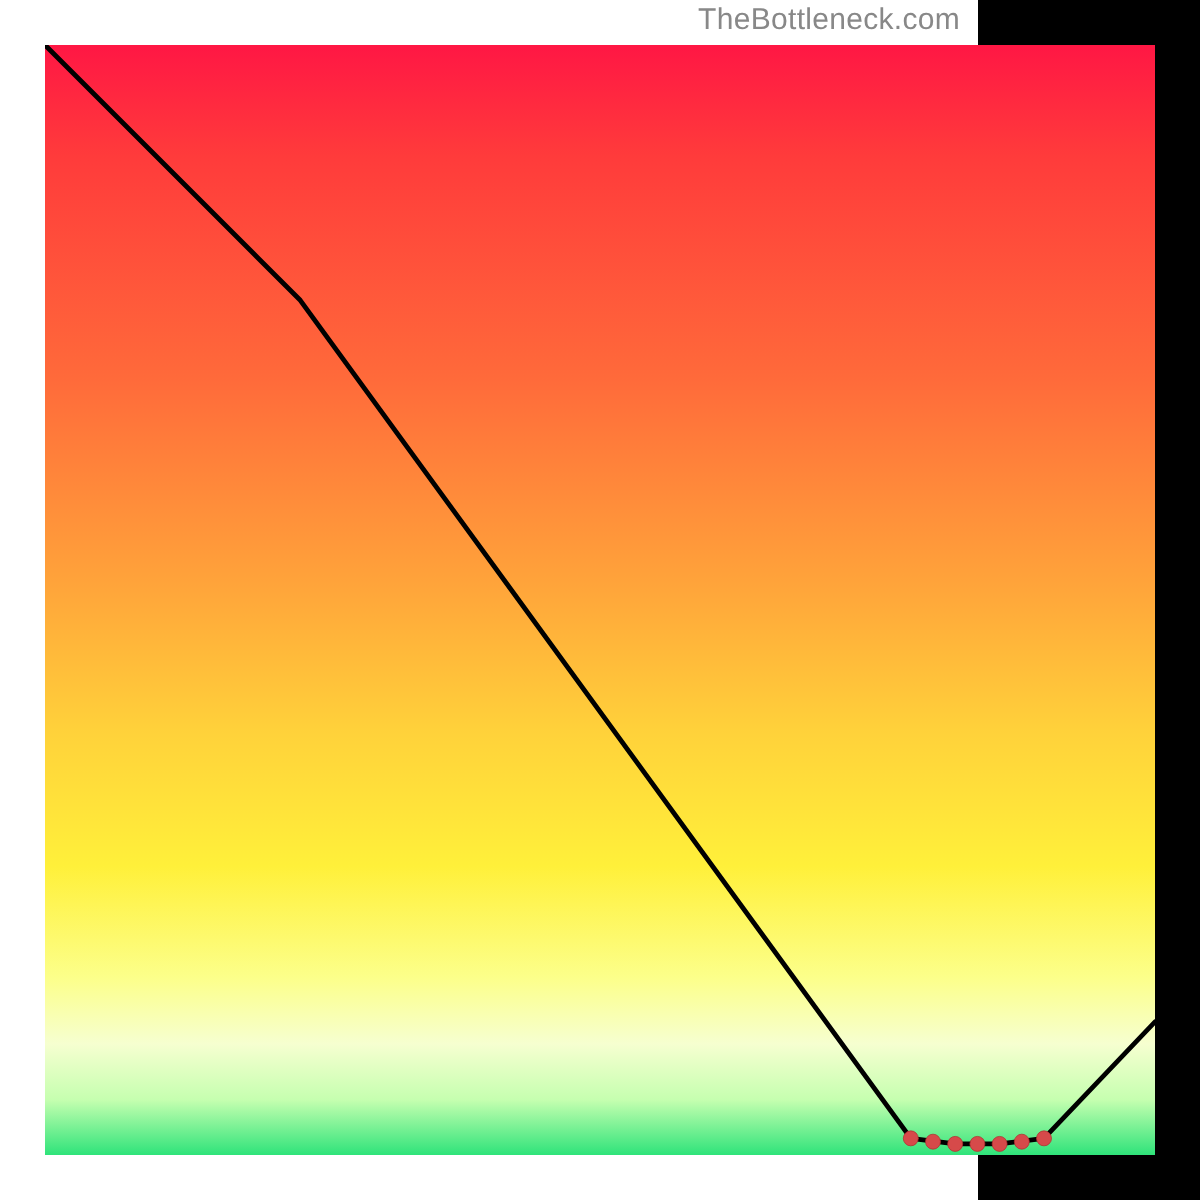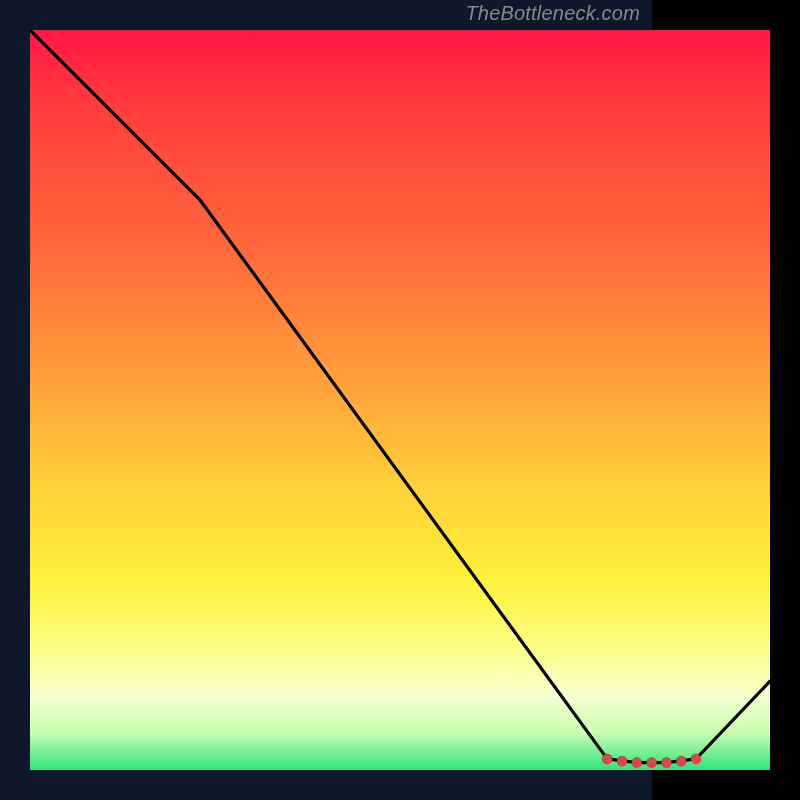--- a/index.html
+++ b/index.html
@@ -8,22 +8,21 @@
     width: 800px;
     height: 800px;
     background: #000;
     overflow: hidden;
     font-family: Arial, Helvetica, sans-serif;
   }
   .frame {
     position: relative;
     width: 652px;
     height: 800px;
-    background: #0f172a;
-    font-style: italic;
+    background: #ffffff;
   }
   .attribution {
     position: absolute;
     top: 2px;
     right: 12px;
     color: #888;
     font-size: 20px;
     letter-spacing: 0.2px;
   }
   .plot-area {

